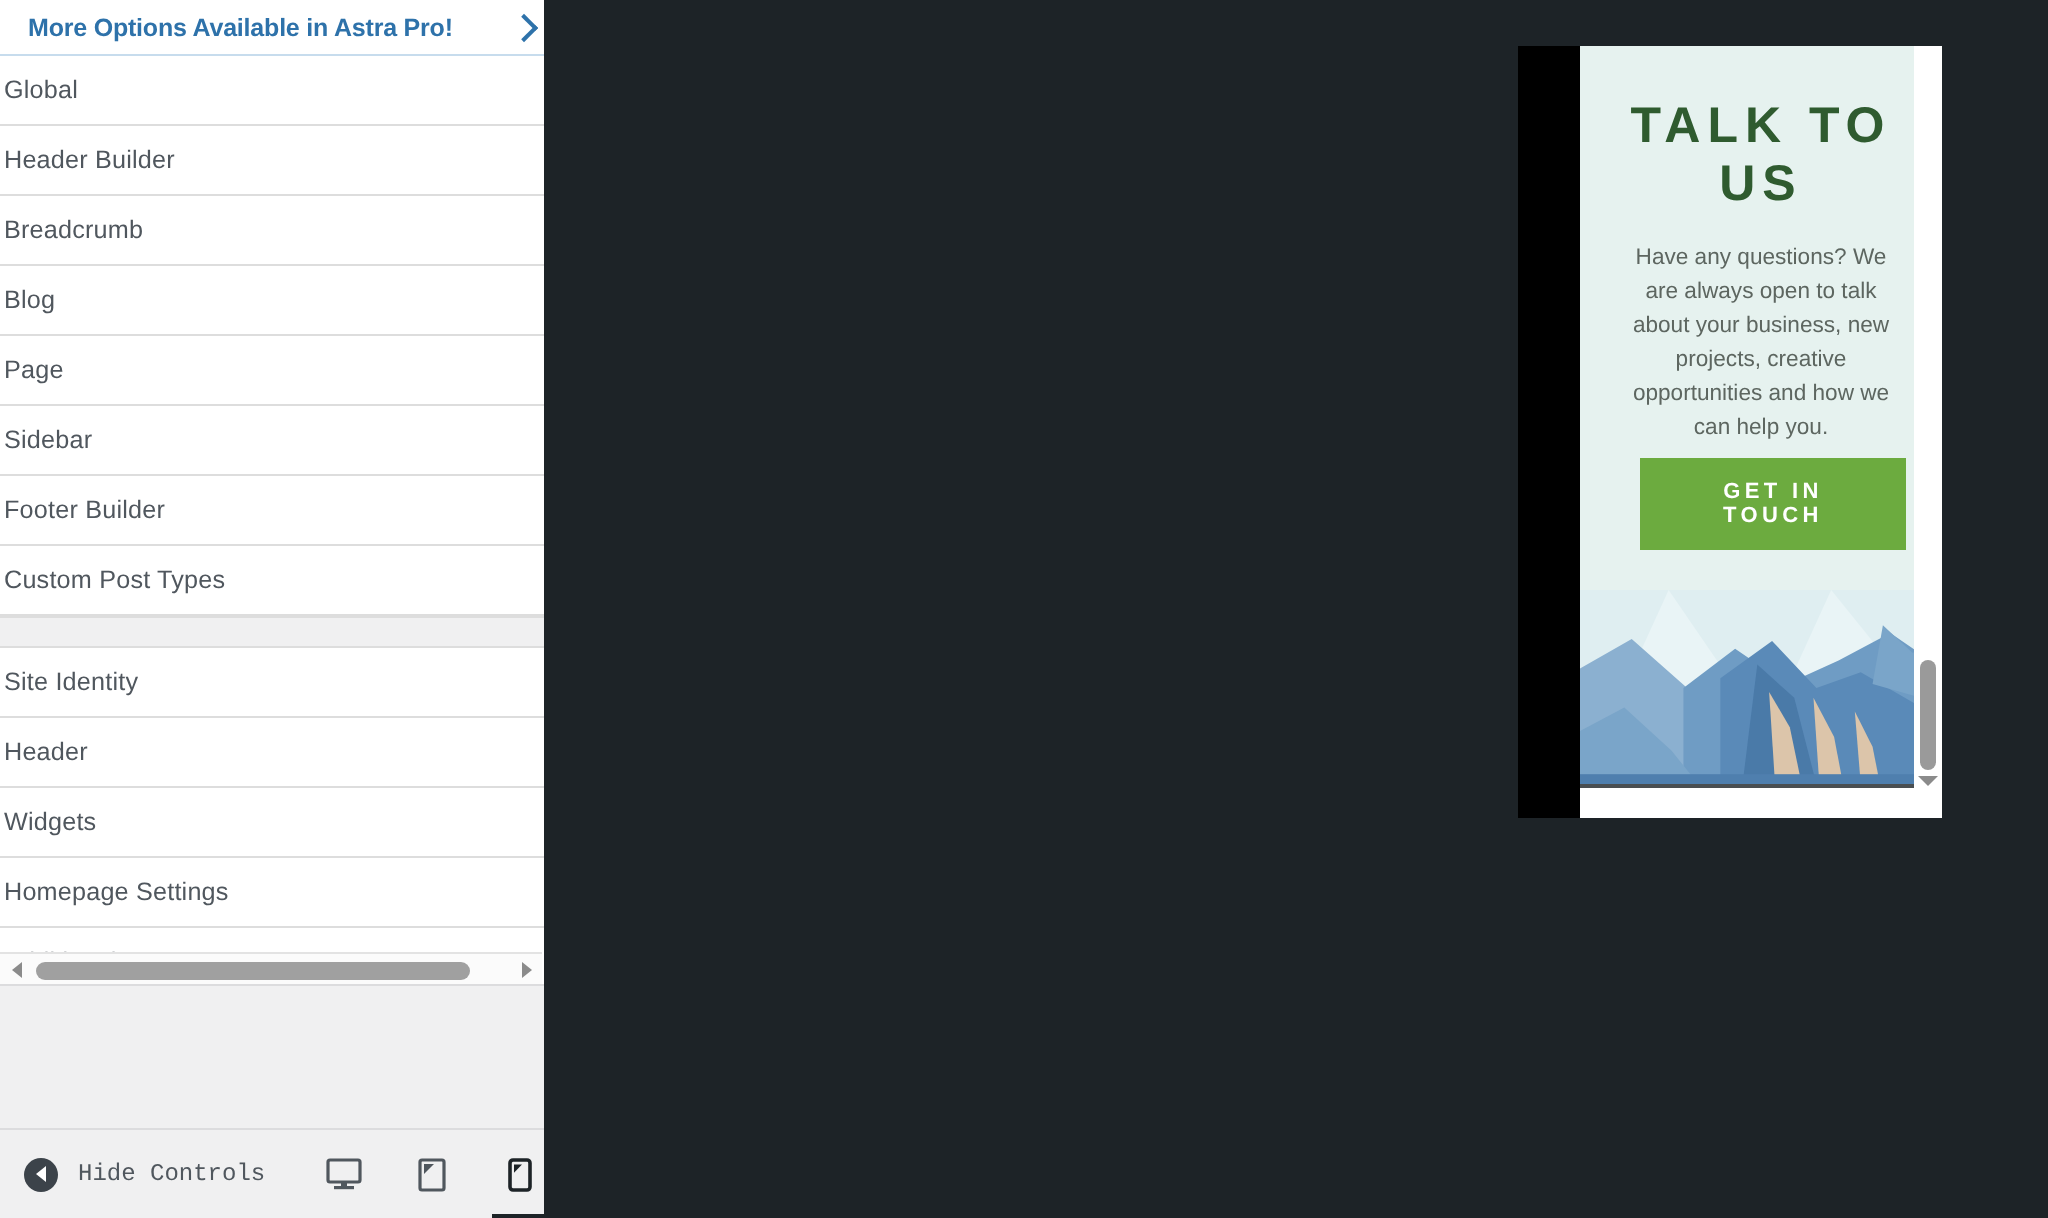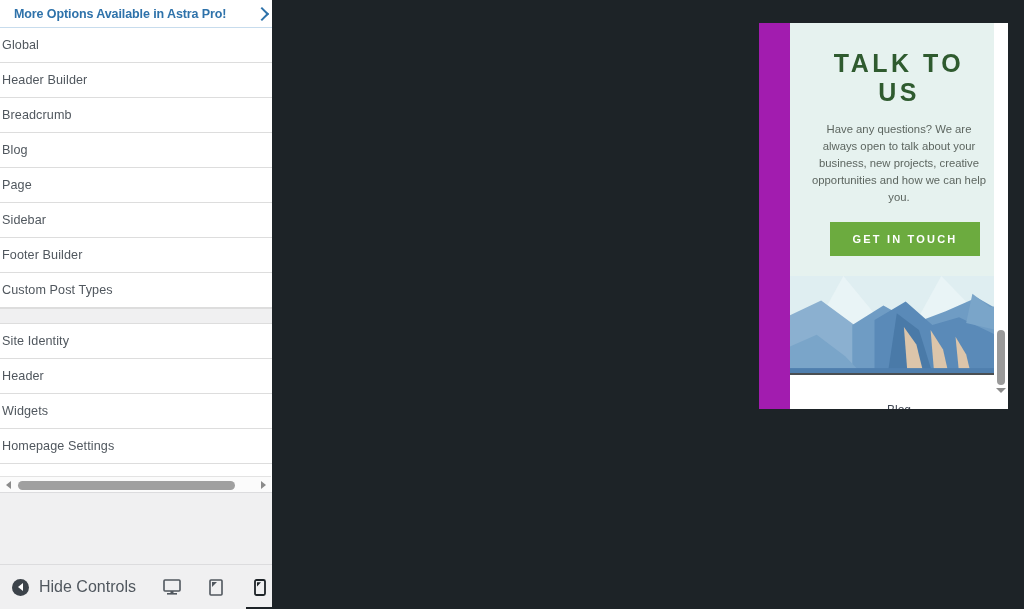--- a/index.html
+++ b/index.html
@@ -160,23 +160,24 @@
     cursor: pointer;
   }
   #collapse-button i {
     width: 0; height: 0;
     border-top: 4px solid transparent;
     border-bottom: 4px solid transparent;
     border-right: 5px solid #fff;
     margin-right: 1px;
   }
   #hide-controls-label {
-    font-size: 16px;
+    font-size: 12px;
     color: #50575e;
     margin-left: 10px;
+    font-family: Liberation Mono, monospace;
   }
   .device-group {
     margin-left: auto;
     display: flex;
     align-items: center;
     gap: 14px;
     height: 45px;
   }
   .device-btn {
     width: 30px; height: 45px;
@@ -201,23 +202,23 @@
     left: 272px; top: 0;
     width: 752px;
     height: 609px;
     background: #1d2327;
   }
 
   #preview-frame {
     position: absolute;
     left: 487px;
     top: 23px;
-    width: 249px;
+    width: 212px;
     height: 386px;
-    background: #a21caf;
+    background: #000000;
     overflow: hidden;
     display: flex;
     flex-direction: column;
     padding-left: 31px;
   }
 
   .hero {
     background: #e6f2ef;
     padding: 18px 18px 0 18px;
     text-align: center;
@@ -230,21 +231,21 @@
     letter-spacing: 3.5px;
     margin-top: 8px;
     margin-bottom: 14px;
     font-family: "Liberation Sans", sans-serif;
   }
   #hero-text {
     font-size: 11.3px;
     line-height: 17px;
     color: #5d6660;
     padding: 0 4px;
-    margin-bottom: 16px;
+    margin-bottom: 6px;
   }
   #cta-button {
     display: inline-block;
     background: #6cab3f;
     color: #fff;
     font-size: 11px;
     font-weight: bold;
     letter-spacing: 2.2px;
     padding: 11px 22px;
     border: none;

